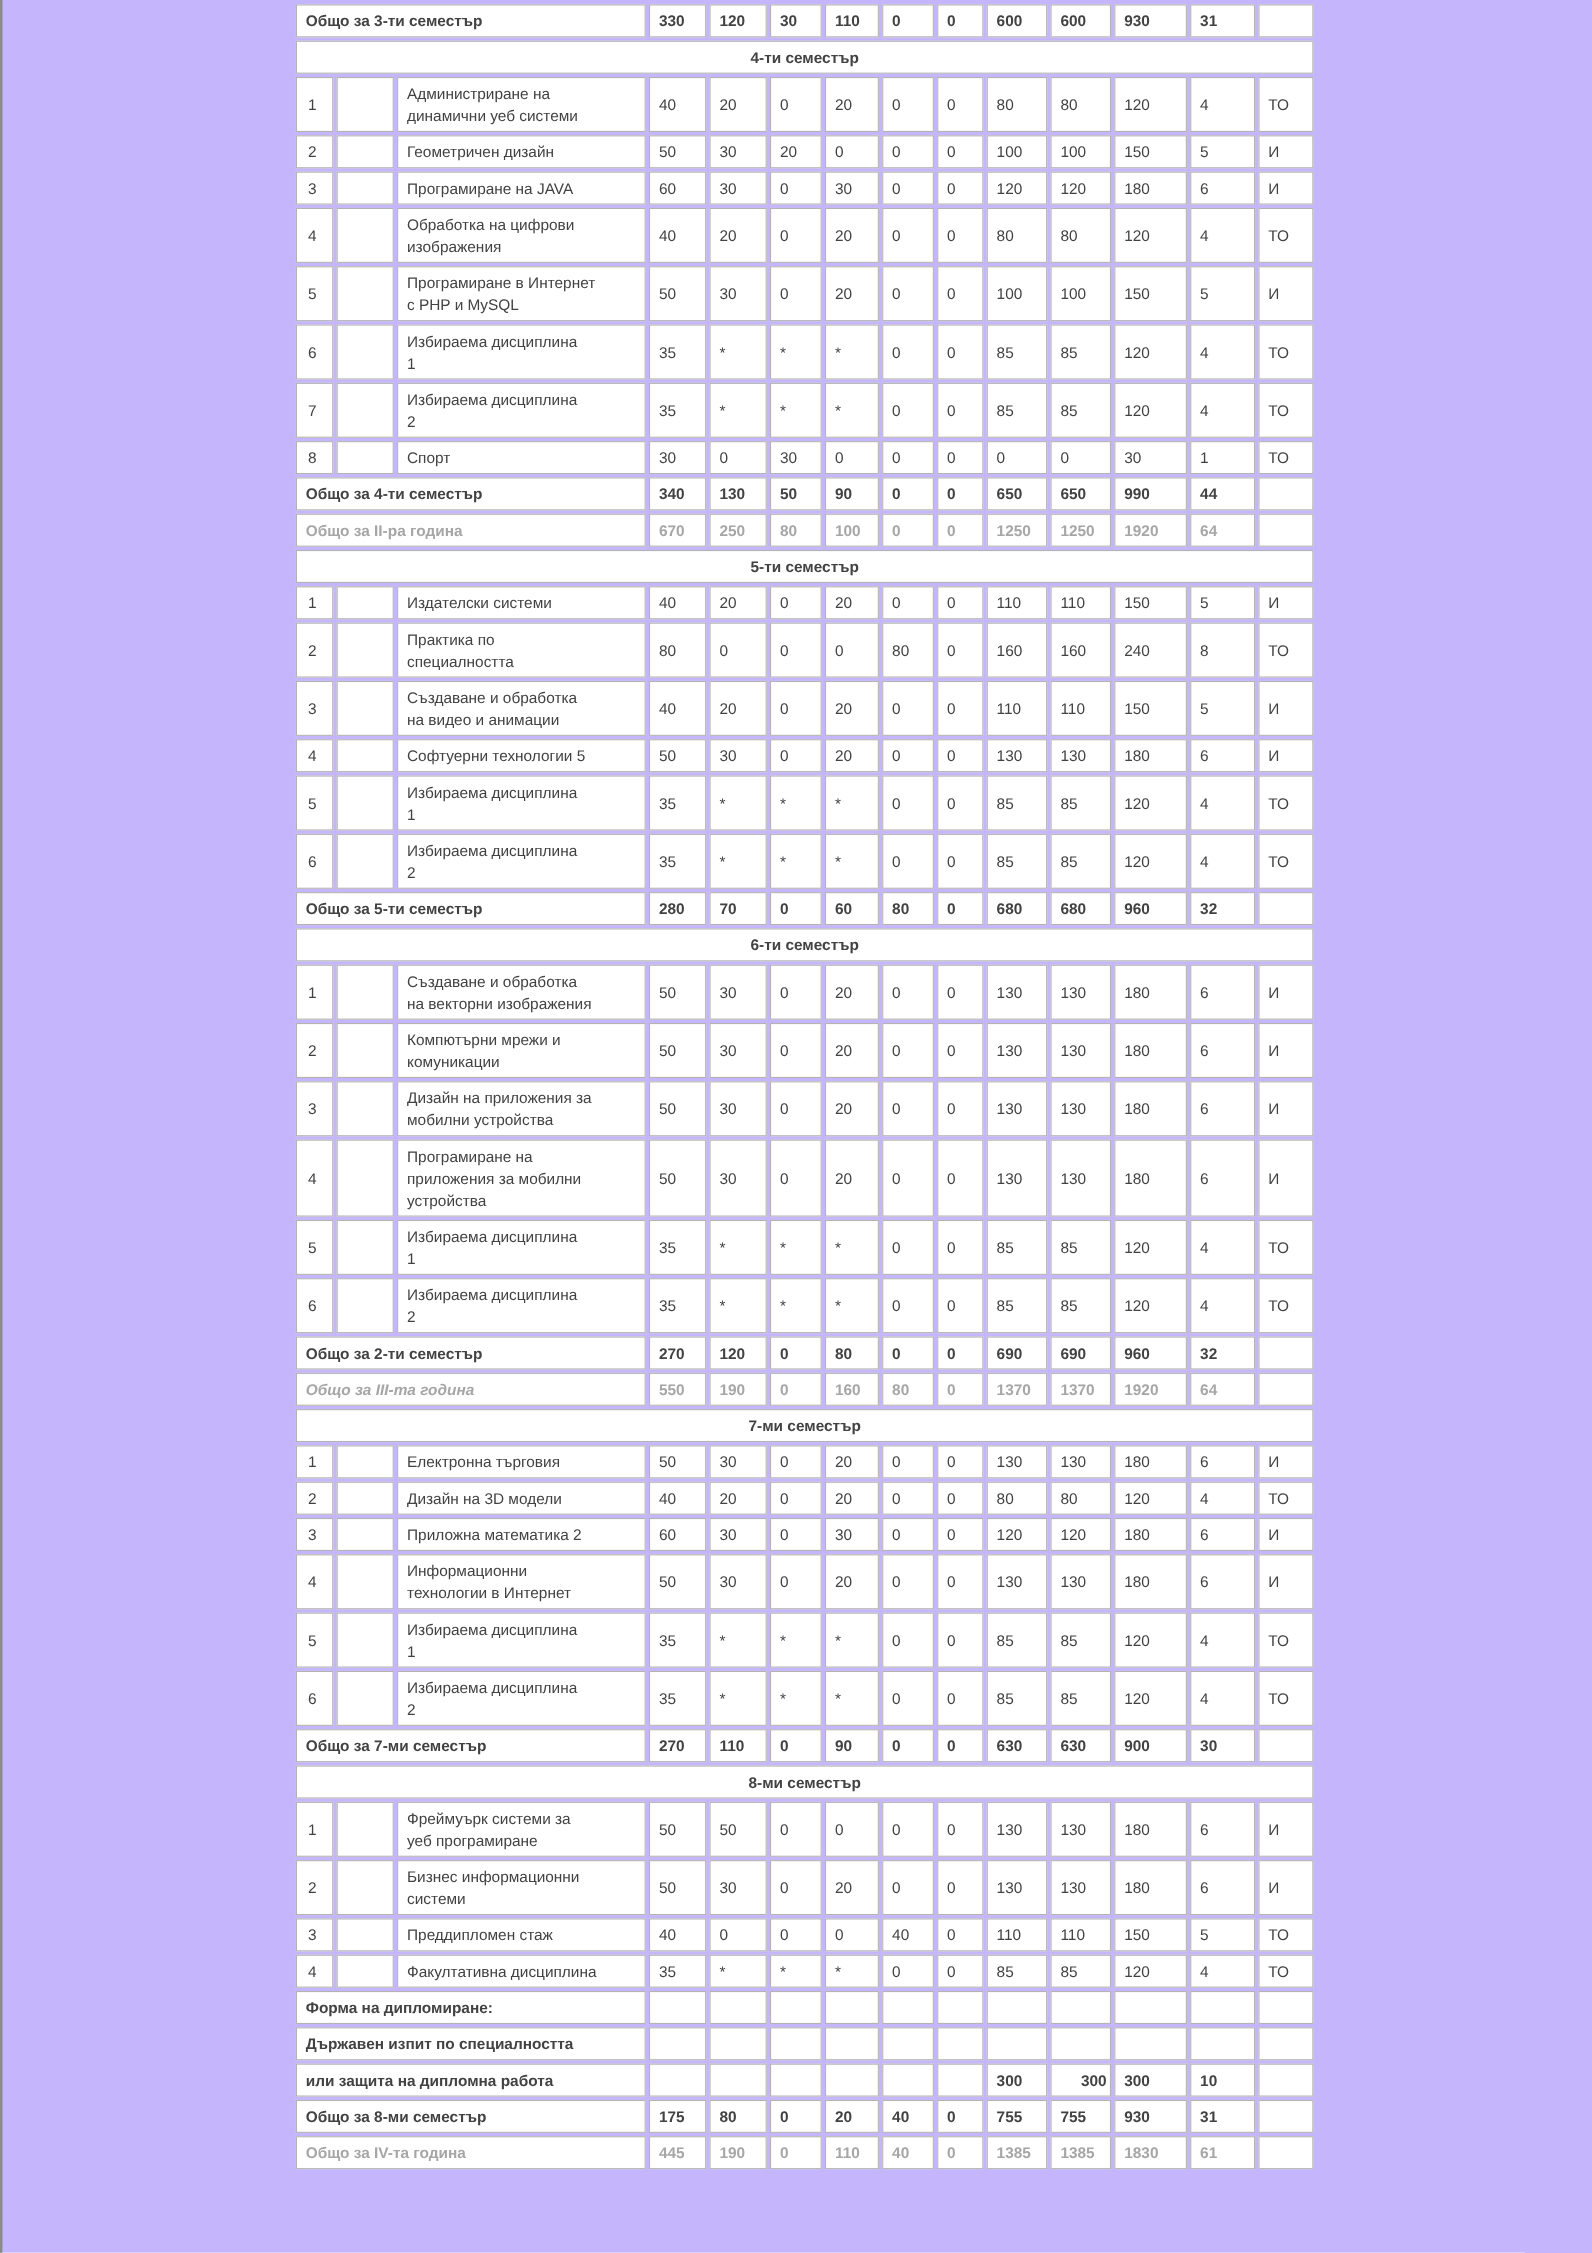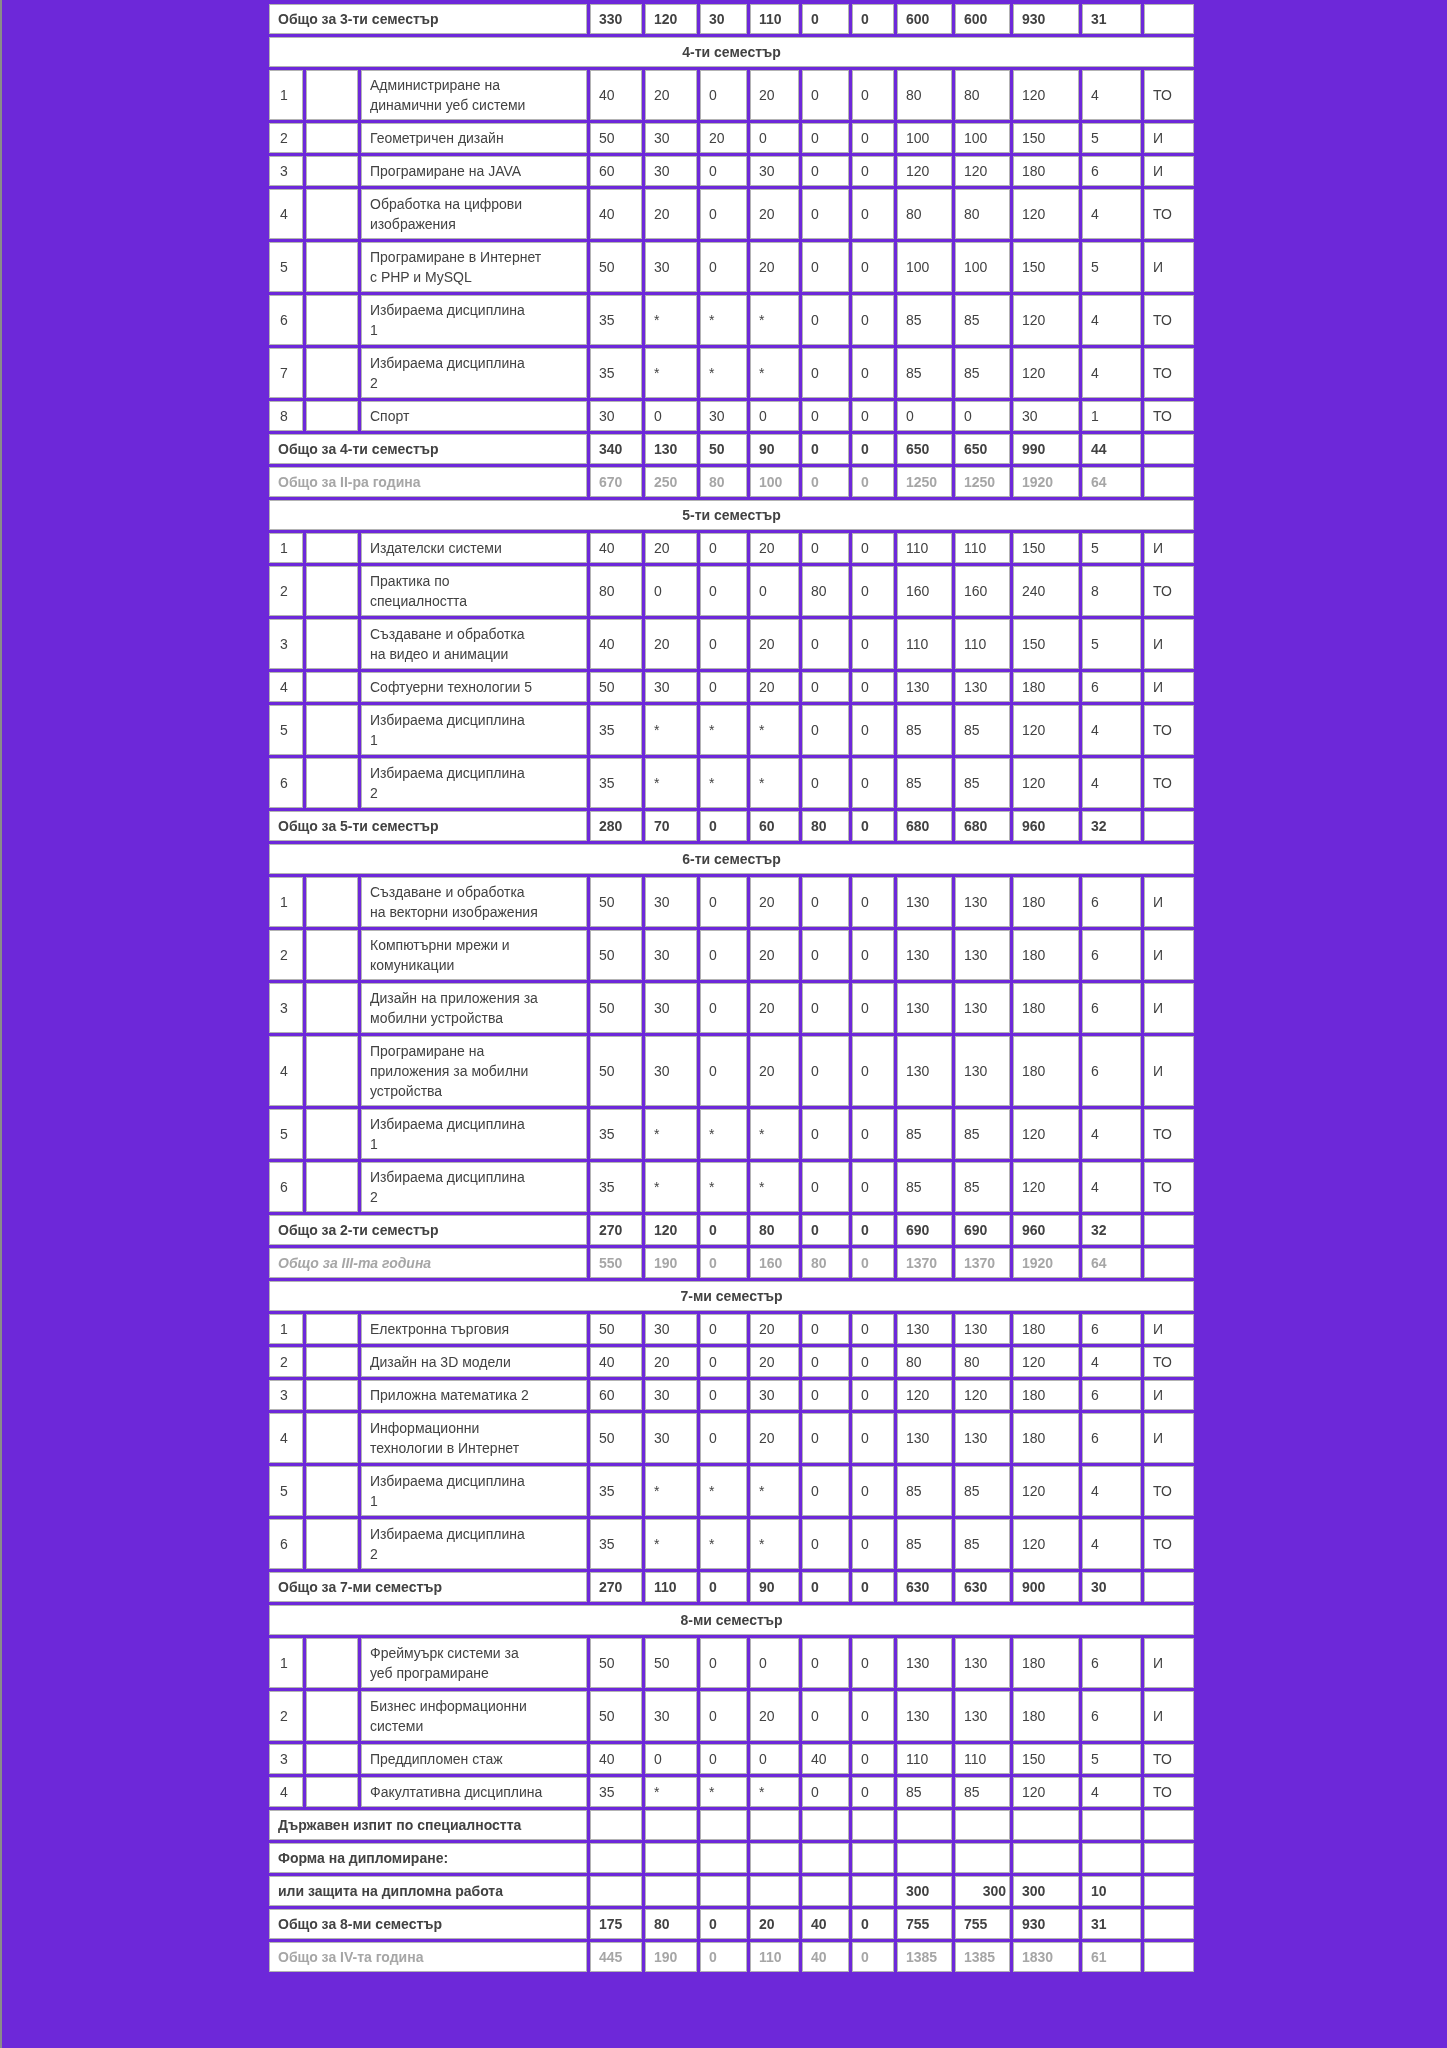--- a/index.html
+++ b/index.html
@@ -5,21 +5,21 @@
   html, body {
     margin: 0;
     padding: 0;
     background: #ffffff;
     font-family: "Liberation Sans", "DejaVu Sans", sans-serif;
   }
   #page {
     position: relative;
     width: 1447px;
     height: 2048px;
-    background: #6d28d9;
+    background: #c4b5fd;
     overflow: hidden;
   }
   .vline {
     position: absolute;
     top: 0;
     height: 2048px;
     width: 2px;
     background: #8a8a8a;
   }
   #line-outer { left: 0; background: #9d9d9d; }
@@ -712,35 +712,35 @@
           <td class="c-val" style="border-color: rgb(179, 179, 179);">*</td>
           <td class="c-val" style="border-color: rgb(179, 179, 179);">0</td>
           <td class="c-val" style="border-color: rgb(179, 179, 179);">0</td>
           <td class="c-val" style="border-color: rgb(179, 179, 179);">85</td>
           <td class="c-val" style="border-color: rgb(179, 179, 179);">85</td>
           <td class="c-val" style="border-color: rgb(179, 179, 179);">120</td>
           <td class="c-val" style="border-color: rgb(179, 179, 179);">4</td>
           <td class="c-exam" style="border-color: rgb(179, 179, 179);">ТО</td>
         </tr>
         <tr class="r-diploma">
+          <td class="c-label" colspan="3" style="border-color: rgb(179, 179, 179);">Форма на дипломиране:</td>
+          <td class="c-val" style="border-color: rgb(179, 179, 179);">&nbsp;</td>
+          <td class="c-val" style="border-color: rgb(179, 179, 179);">&nbsp;</td>
+          <td class="c-val" style="border-color: rgb(179, 179, 179);">&nbsp;</td>
+          <td class="c-val" style="border-color: rgb(179, 179, 179);">&nbsp;</td>
+          <td class="c-val" style="border-color: rgb(179, 179, 179);">&nbsp;</td>
+          <td class="c-val" style="border-color: rgb(179, 179, 179);">&nbsp;</td>
+          <td class="c-val" style="border-color: rgb(179, 179, 179);">&nbsp;</td>
+          <td class="c-val" style="border-color: rgb(179, 179, 179);">&nbsp;</td>
+          <td class="c-val" style="border-color: rgb(179, 179, 179);">&nbsp;</td>
+          <td class="c-val" style="border-color: rgb(179, 179, 179);">&nbsp;</td>
+          <td class="c-exam" style="border-color: rgb(179, 179, 179);">&nbsp;</td>
+        </tr>
+        <tr class="r-diploma">
           <td class="c-label" colspan="3" style="border-color: rgb(179, 179, 179);">Държавен изпит по специалността</td>
-          <td class="c-val" style="border-color: rgb(179, 179, 179);">&nbsp;</td>
-          <td class="c-val" style="border-color: rgb(179, 179, 179);">&nbsp;</td>
-          <td class="c-val" style="border-color: rgb(179, 179, 179);">&nbsp;</td>
-          <td class="c-val" style="border-color: rgb(179, 179, 179);">&nbsp;</td>
-          <td class="c-val" style="border-color: rgb(179, 179, 179);">&nbsp;</td>
-          <td class="c-val" style="border-color: rgb(179, 179, 179);">&nbsp;</td>
-          <td class="c-val" style="border-color: rgb(179, 179, 179);">&nbsp;</td>
-          <td class="c-val" style="border-color: rgb(179, 179, 179);">&nbsp;</td>
-          <td class="c-val" style="border-color: rgb(179, 179, 179);">&nbsp;</td>
-          <td class="c-val" style="border-color: rgb(179, 179, 179);">&nbsp;</td>
-          <td class="c-exam" style="border-color: rgb(179, 179, 179);">&nbsp;</td>
-        </tr>
-        <tr class="r-diploma">
-          <td class="c-label" colspan="3" style="border-color: rgb(179, 179, 179);">Форма на дипломиране:</td>
           <td class="c-val" style="border-color: rgb(179, 179, 179);">&nbsp;</td>
           <td class="c-val" style="border-color: rgb(179, 179, 179);">&nbsp;</td>
           <td class="c-val" style="border-color: rgb(179, 179, 179);">&nbsp;</td>
           <td class="c-val" style="border-color: rgb(179, 179, 179);">&nbsp;</td>
           <td class="c-val" style="border-color: rgb(179, 179, 179);">&nbsp;</td>
           <td class="c-val" style="border-color: rgb(179, 179, 179);">&nbsp;</td>
           <td class="c-val" style="border-color: rgb(179, 179, 179);">&nbsp;</td>
           <td class="c-val" style="border-color: rgb(179, 179, 179);">&nbsp;</td>
           <td class="c-val" style="border-color: rgb(179, 179, 179);">&nbsp;</td>
           <td class="c-val" style="border-color: rgb(179, 179, 179);">&nbsp;</td>

